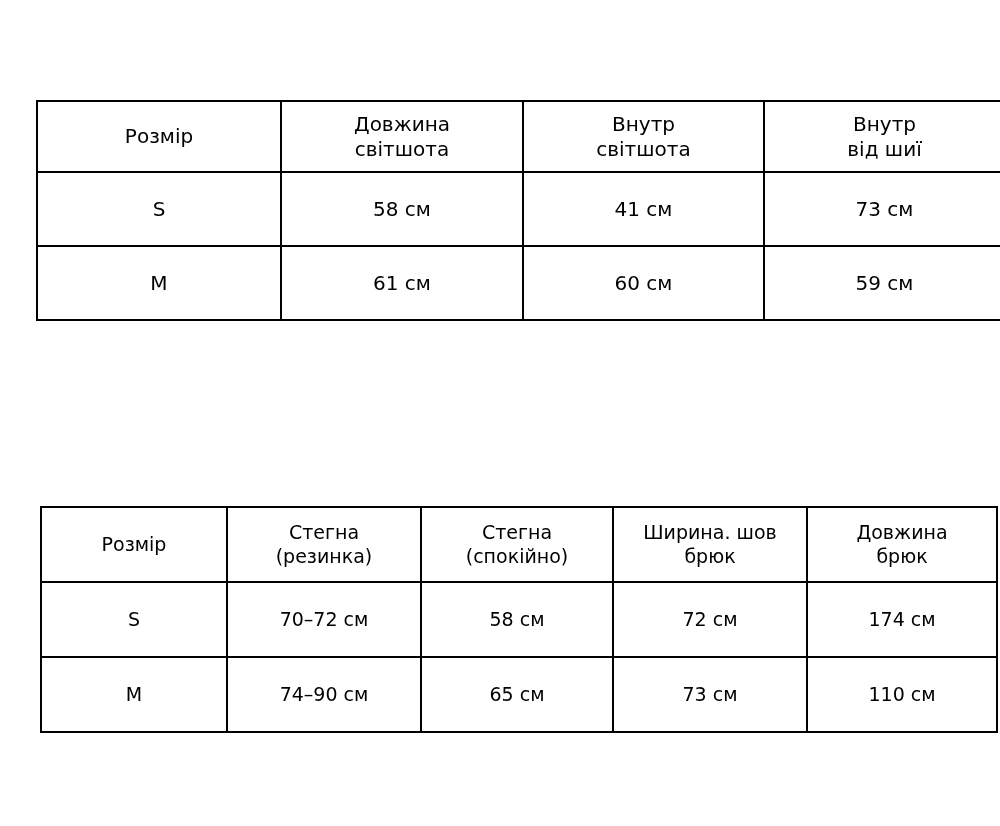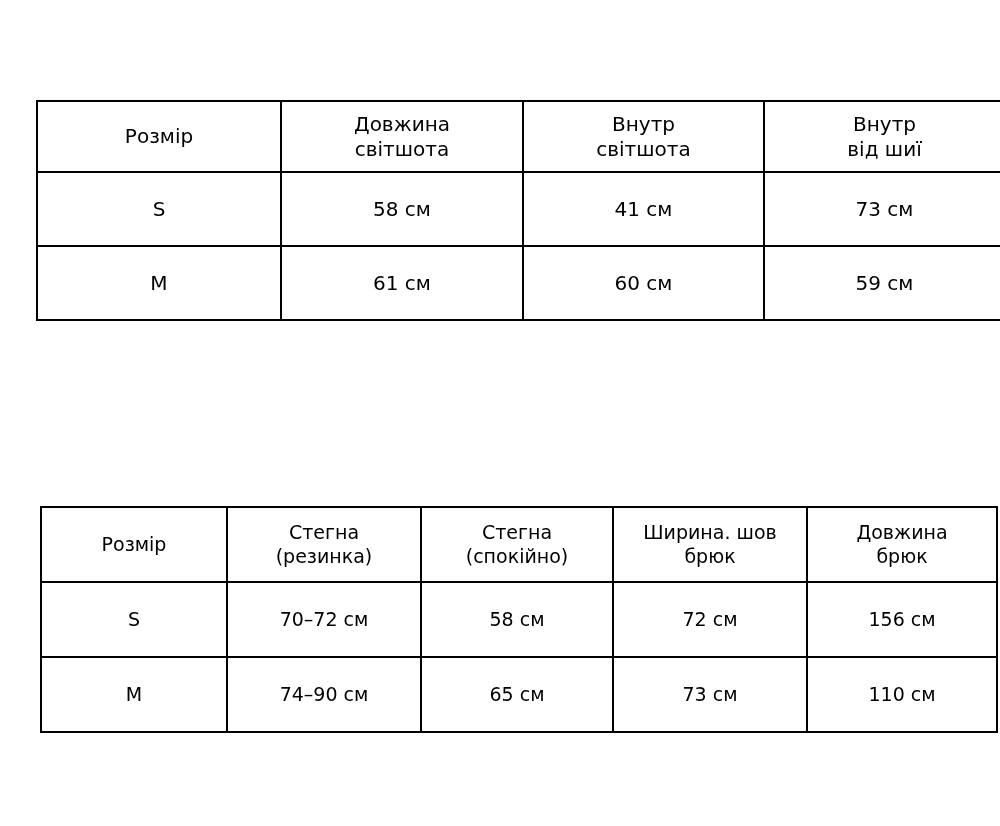--- a/index.html
+++ b/index.html
@@ -163,21 +163,21 @@
           <span class="hdr-line">брюк</span>
         </th>
       </tr>
     </thead>
     <tbody>
       <tr>
         <td>S</td>
         <td>70–72 см</td>
         <td>58 см</td>
         <td>72 см</td>
-        <td>156 см</td>
+        <td>174 см</td>
       </tr>
       <tr>
         <td>M</td>
         <td>74–90 см</td>
         <td>65 см</td>
         <td>73 см</td>
         <td>110 см</td>
       </tr>
     </tbody>
   </table>

